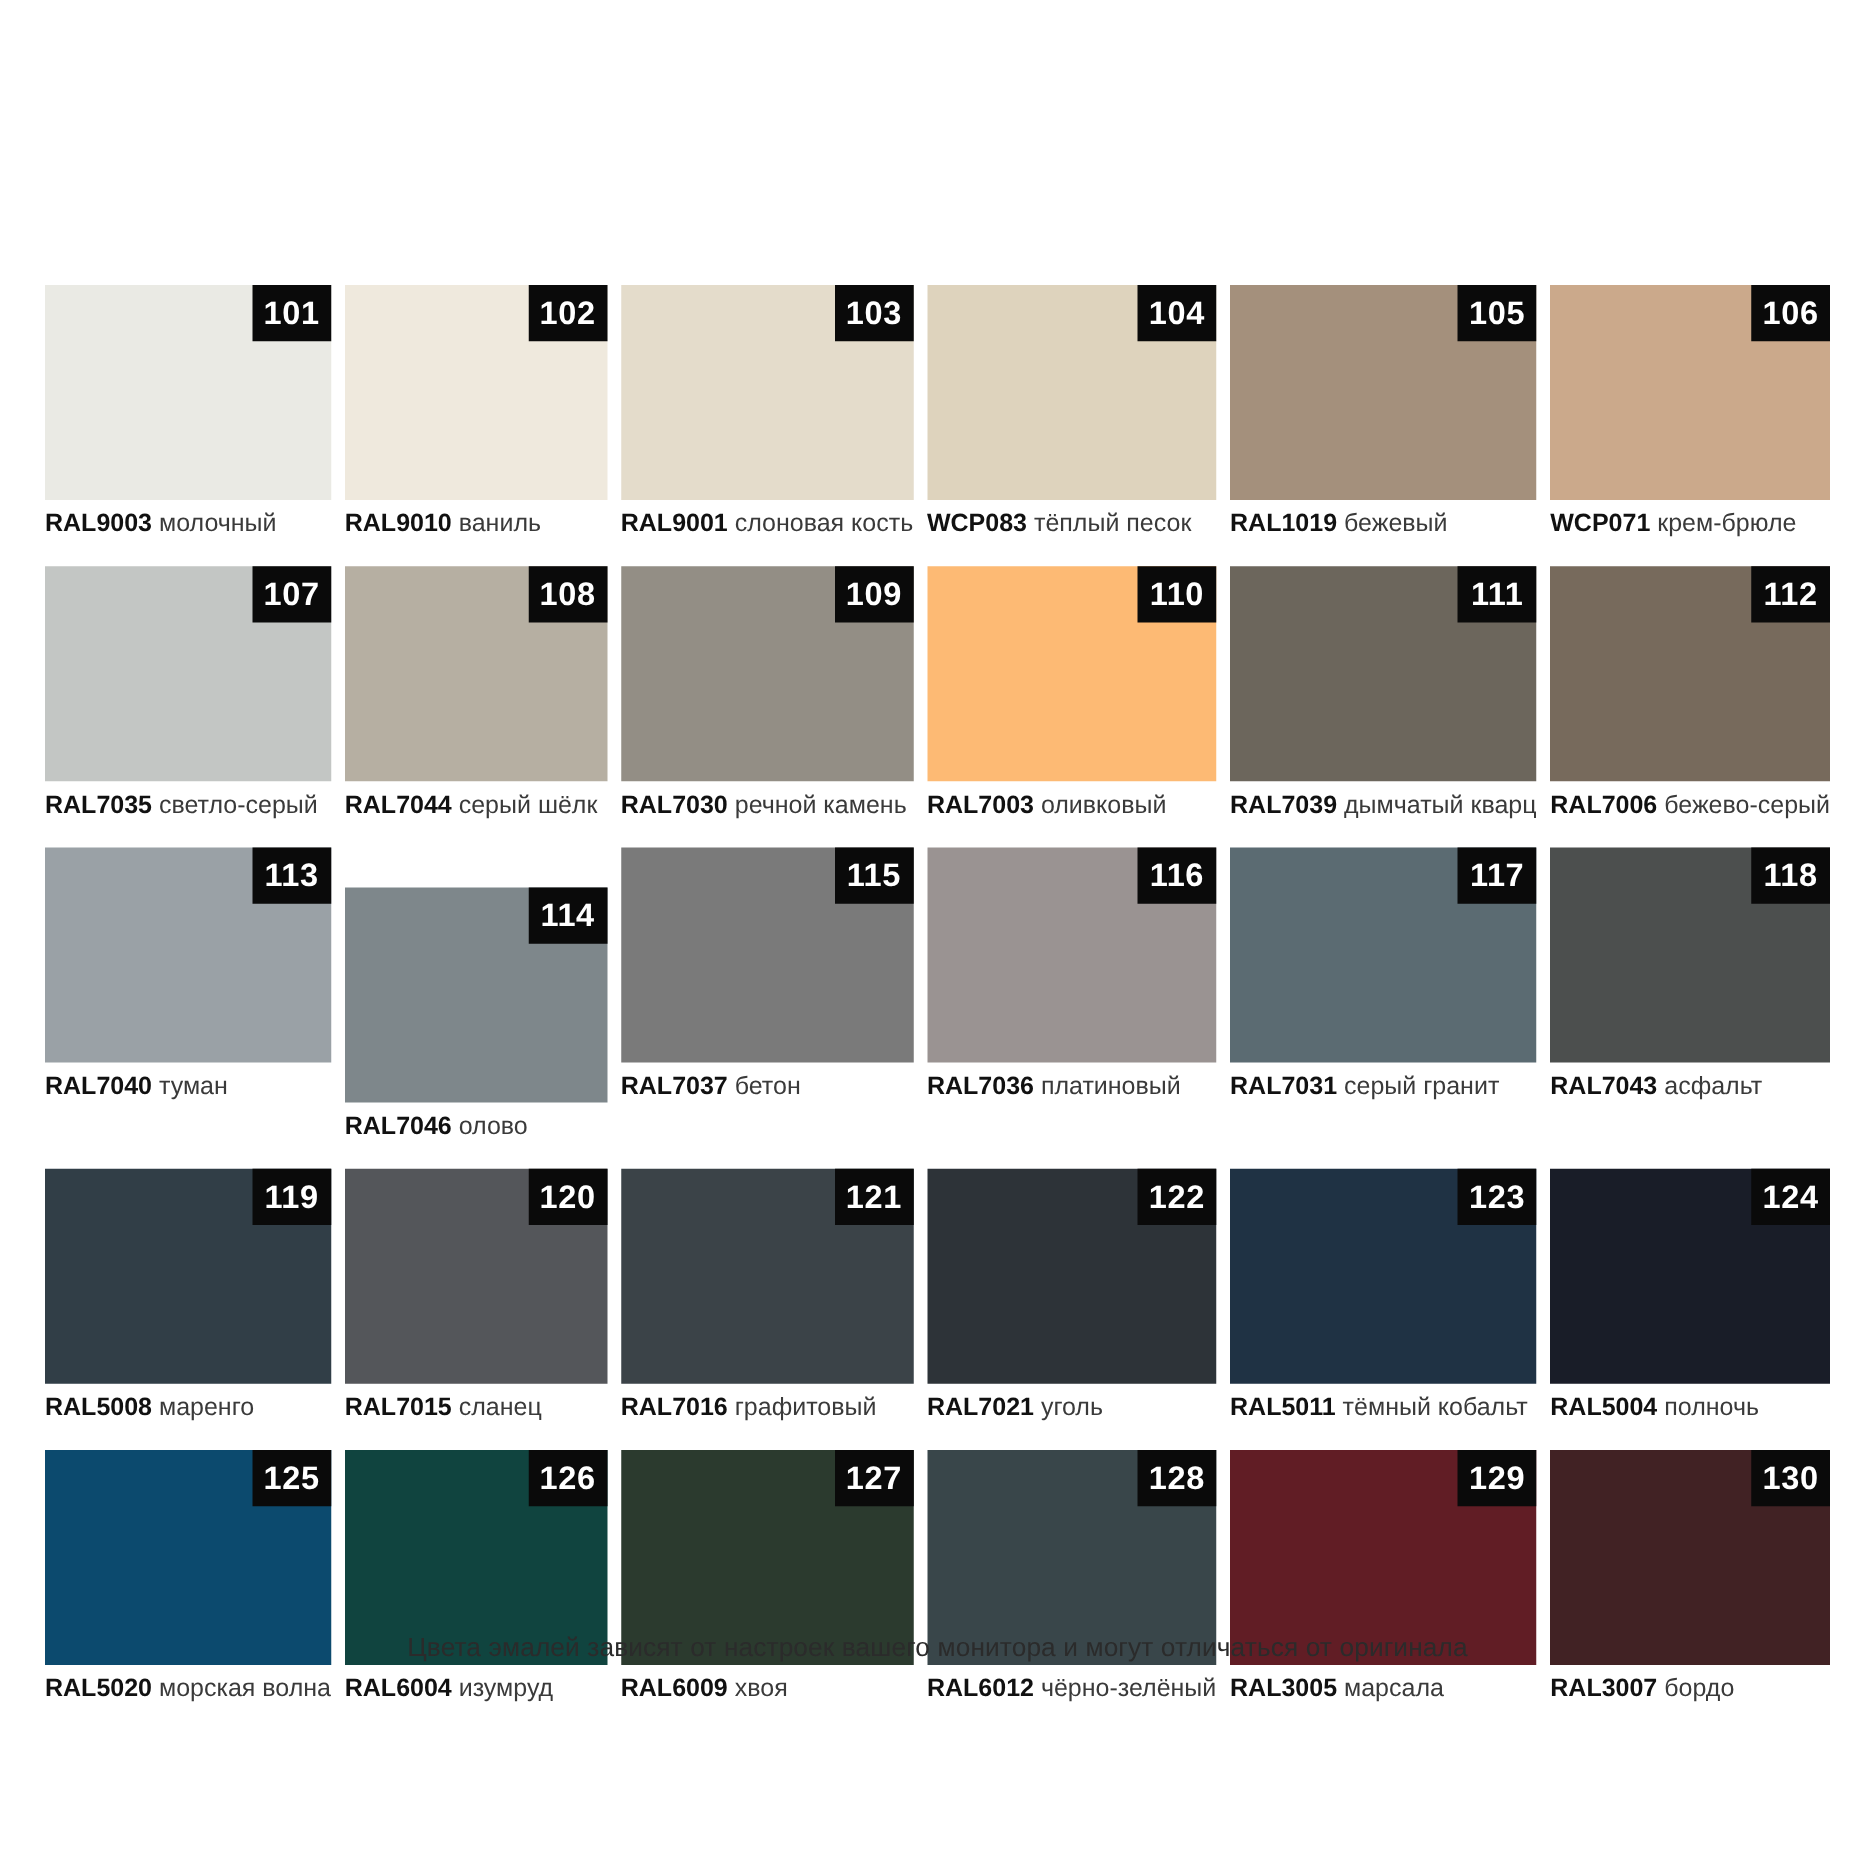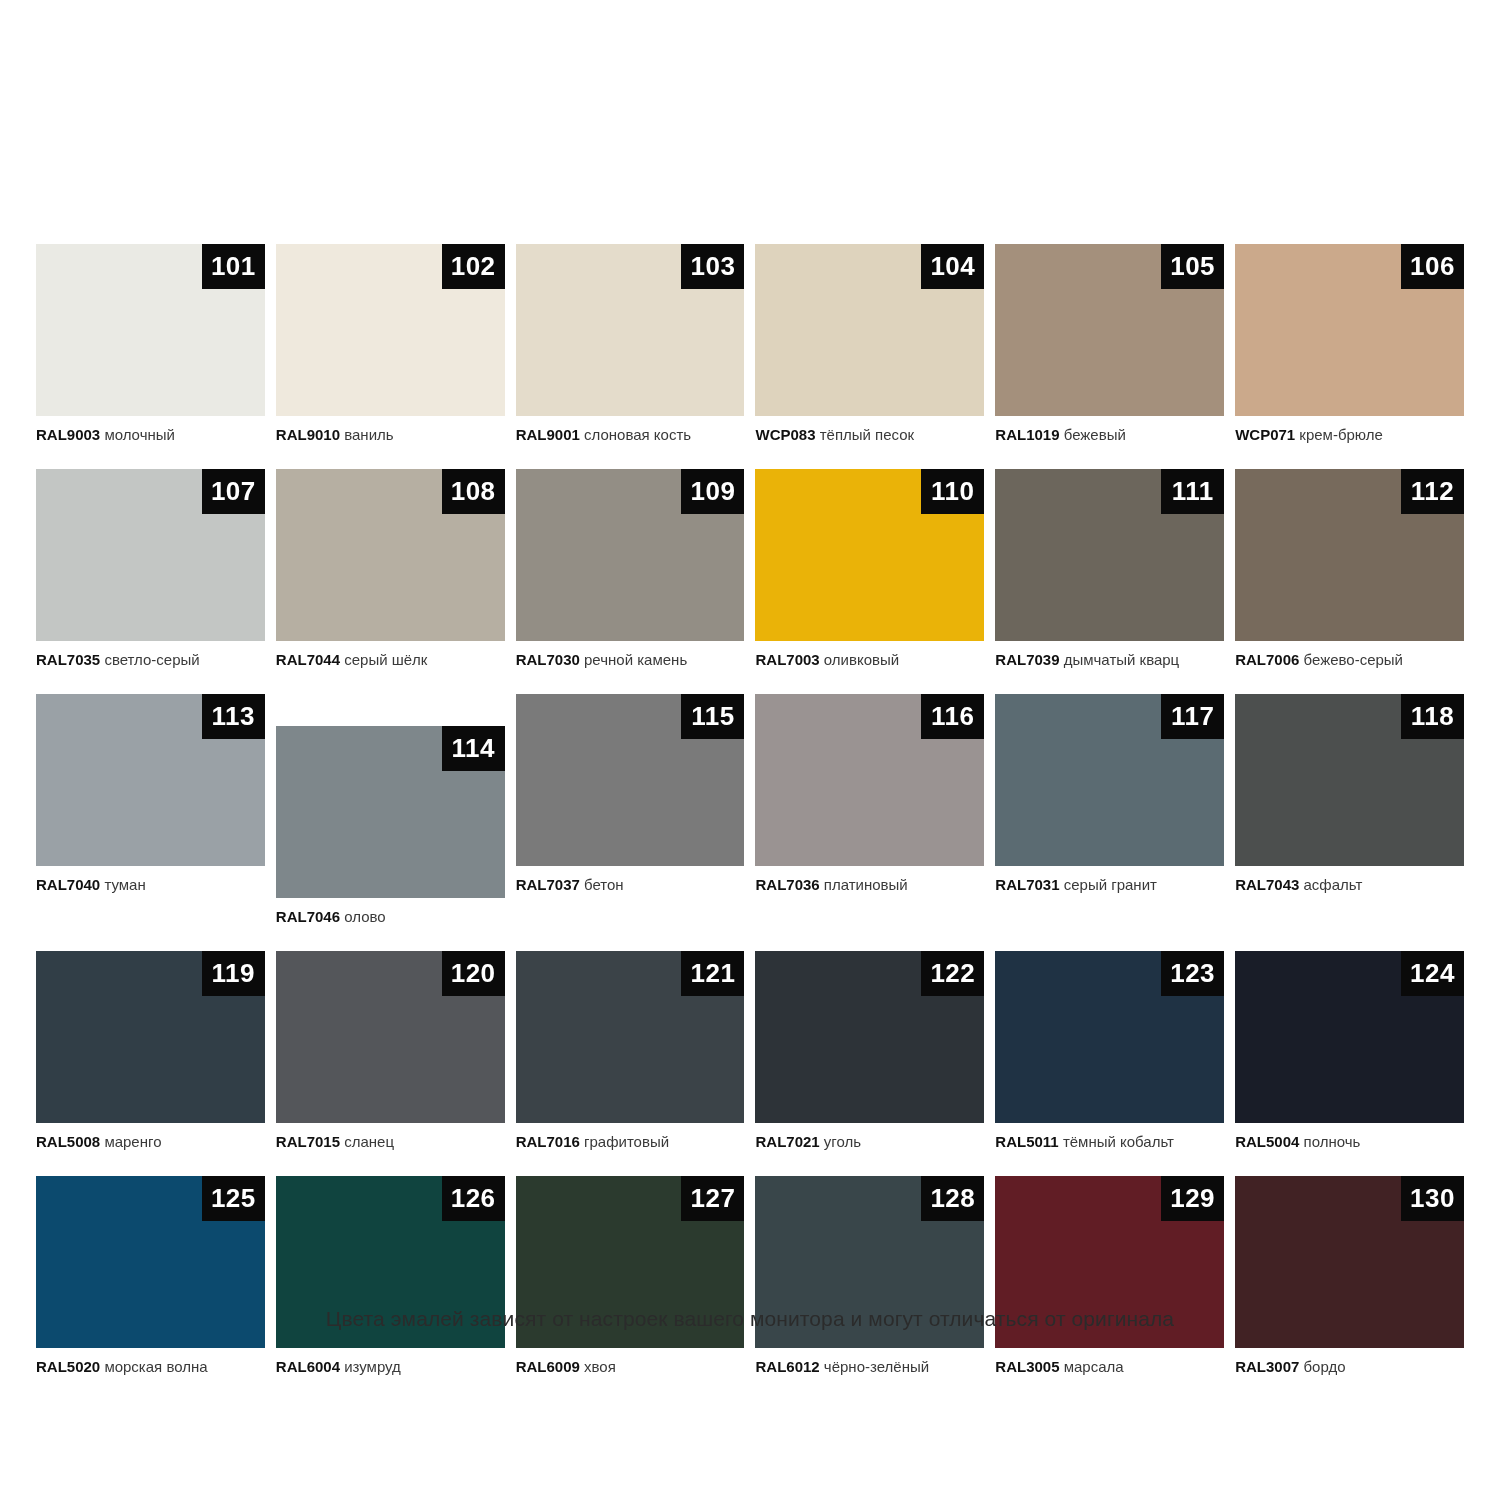--- a/index.html
+++ b/index.html
@@ -16,21 +16,21 @@
   .page {
     position: relative;
     width: 1500px;
     height: 1500px;
     background: #ffffff;
     box-sizing: border-box;
   }
   .palette-grid {
     position: absolute;
     left: 36px;
-    top: 244px;
+    top: 228px;
     width: 1428px;
     display: grid;
     grid-template-columns: repeat(6, 1fr);
     column-gap: 11px;
     row-gap: 0px;
   }
   .swatch-cell {
     position: relative;
     width: 100%;
     box-sizing: border-box;
@@ -56,21 +56,21 @@
     min-width: 63px;
     text-align: center;
     letter-spacing: 0.5px;
     padding: 0 5px;
     box-sizing: border-box;
   }
   .swatch-label {
     margin-top: 9px;
     margin-bottom: 24px;
     font-family: "Liberation Sans", sans-serif;
-    font-size: 15px;
+    font-size: 20px;
     line-height: 20px;
     color: #1d1d1d;
     white-space: nowrap;
   }
   .swatch-label .code {
     font-weight: 700;
     color: #111111;
   }
   .swatch-label .name {
     font-weight: 400;
@@ -142,21 +142,21 @@
         </div>
         <div class="swatch-label"><span class="code">RAL7044</span> <span class="name">серый шёлк</span></div>
       </div>
       <div class="swatch-cell">
         <div class="swatch-chip" style="background: rgb(147, 142, 133);">
           <div class="swatch-badge">109</div>
         </div>
         <div class="swatch-label"><span class="code">RAL7030</span> <span class="name">речной камень</span></div>
       </div>
       <div class="swatch-cell">
-        <div class="swatch-chip" style="background: #eab308; padding-left: 40px;">
+        <div class="swatch-chip" style="background: #fdba74; padding-left: 40px;">
           <div class="swatch-badge">110</div>
         </div>
         <div class="swatch-label"><span class="code">RAL7003</span> <span class="name">оливковый</span></div>
       </div>
       <div class="swatch-cell">
         <div class="swatch-chip" style="background: rgb(108, 102, 92); padding-left: 44px;">
           <div class="swatch-badge">111</div>
         </div>
         <div class="swatch-label"><span class="code">RAL7039</span> <span class="name">дымчатый кварц</span></div>
       </div>

